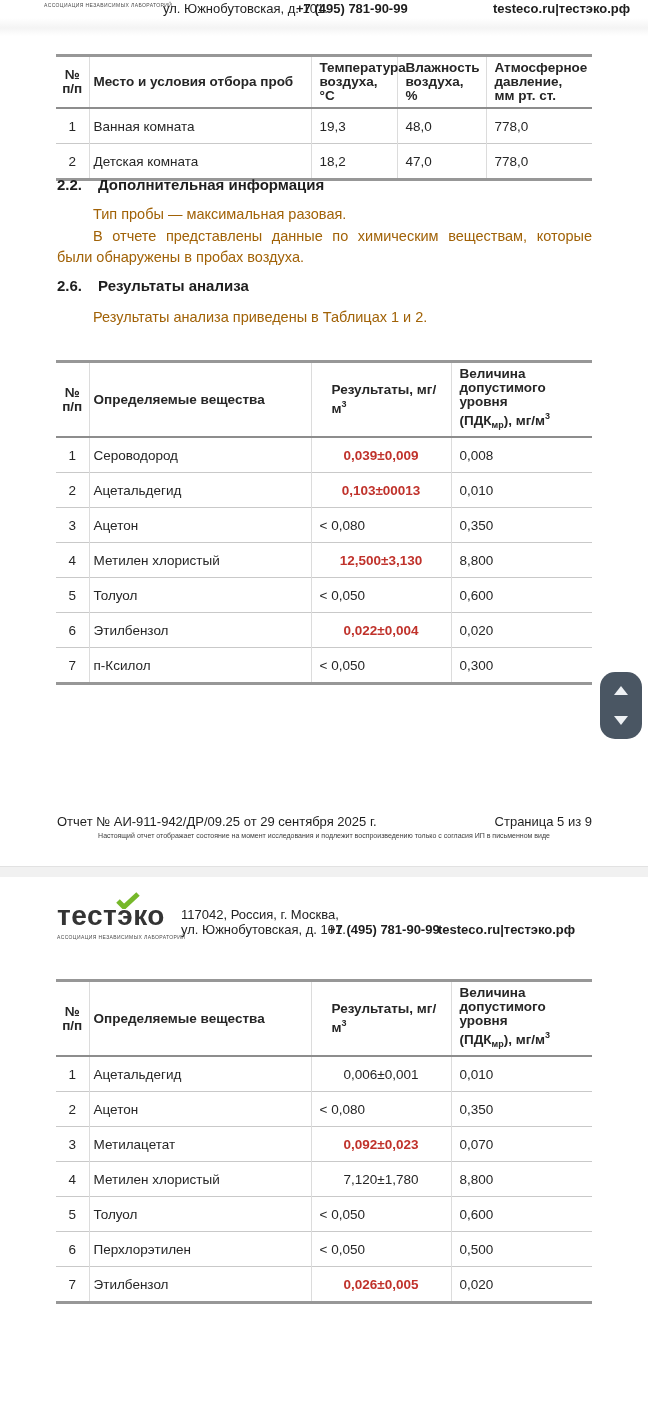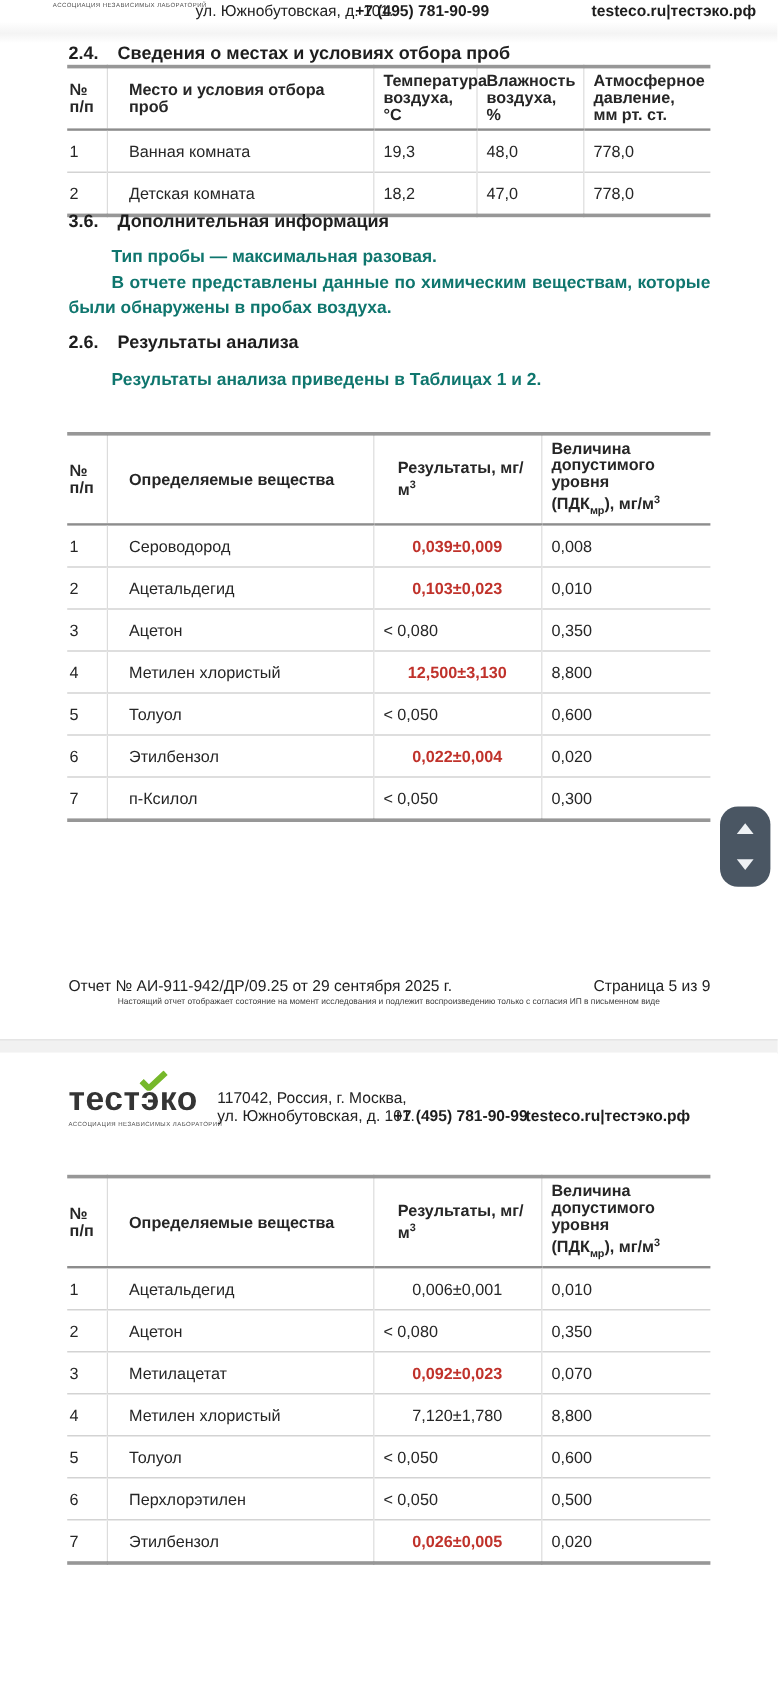--- a/index.html
+++ b/index.html
@@ -29,33 +29,33 @@
   .logo-caption { position:absolute; top:57px; left:57px; font-size:5px; letter-spacing:.4px;
     color:#4a4a4a; white-space:nowrap; }
   .p2-addr { position:absolute; top:30px; left:181px; font-size:13px; line-height:15px; color:#222; }
   .p2-phone { position:absolute; top:45px; left:328px; font-size:13px; font-weight:bold; color:#1d1d1d; }
   .p2-web { position:absolute; top:45px; left:438px; font-size:13px; font-weight:bold; color:#1d1d1d; }
 
   
   .sec-h { position:absolute; left:57px; font-size:15px; font-weight:bold; color:#1e1e1e; }
   .sec-num { display:inline-block; width:41px; }
   .para { position:absolute; left:57px; width:535px; font-size:14.5px; line-height:21.5px;
-    text-align:justify; color:#0f766e;font-weight:bold; }
+    text-align:justify; color:#a16207; }
   .para p { margin:0; text-indent:36px; }
   .tbl-title { position:absolute; left:57px; font-size:15px; font-weight:bold; color:#1e1e1e; }
 
   
   table.rt { position:absolute; left:56px; width:536px; border-collapse:collapse; table-layout:fixed;
     border-top:3px solid #979797; border-bottom:3px solid #979797; font-size:13.5px; color:#262626; }
   .rt th { font-weight:bold; text-align:left; vertical-align:middle; padding:4px 8px;
     line-height:14px; border-bottom:2px solid #8d8d8d; }
   .rt td { height:30px; padding:2px 8px; vertical-align:middle; border-top:1px solid #c9c9c9; }
   .rt th + th, .rt td + td { border-left:1px solid #dcdcdc; }
-  .rt .c-num { text-align:left; padding-left:2px; padding-right:2px; }
-  .rt .c-name { padding-left:18px; }
+  .rt .c-num { text-align:center; padding-left:2px; padding-right:2px; }
+  .rt .c-name { padding-left:4px; }
   .rt th.c-res { padding-left:20px; }
   .rt td.c-res { padding-left:8px; }
   .rt .c-lim { }
   .rt sub { font-size:9px; }
   .rt sup { font-size:9px; }
   .exceeded { color:var(--exceed-red,#c0322b); font-weight:bold; }
   .centered { text-align:center;margin-top:32px; }
 
   
   .foot-left { position:absolute; top:814px; left:57px; font-size:13px; color:#1f1f1f; }
@@ -111,23 +111,20 @@
 <body>
 
 <div class="page page1">
   <div class="topshadow"></div>
 
   <div class="p1-caption">АССОЦИАЦИЯ НЕЗАВИСИМЫХ ЛАБОРАТОРИЙ</div>
   <div class="p1-addr">ул. Южнобутовская, д. 101.</div>
   <div class="p1-phone">+7 (495) 781-90-99</div>
   <div class="p1-web">testeco.ru|тестэко.рф</div>
 
-  <div class="sec-h" style="top:36px;">
-    <span class="sec-num">2.4.</span><span>Сведения о местах и условиях отбора проб</span>
-  </div>
 
   <table class="rt" style="top:54px;">
     <colgroup>
         <col class="s-num">
         <col class="s-place">
         <col class="s-temp">
         <col class="s-hum">
         <col class="s-pres">
       </colgroup>
     <thead>
@@ -151,21 +148,21 @@
           <td class="c-num">2</td>
           <td class="c-name">Детская комната</td>
           <td>18,2</td>
           <td>47,0</td>
           <td>778,0</td>
         </tr>
     </tbody>
   </table>
 
   <div class="sec-h" style="top:176px;">
-    <span class="sec-num">3.6.</span><span>Дополнительная информация</span>
+    <span class="sec-num">2.2.</span><span>Дополнительная информация</span>
   </div>
   <div class="para" style="top:204px;">
     <p>Тип пробы — максимальная разовая.</p>
     <p>В отчете представлены данные по химическим веществам, которые были обнаружены в пробах воздуха.</p>
   </div>
 
   <div class="sec-h" style="top:277px;">
     <span class="sec-num">2.6.</span><span>Результаты анализа</span>
   </div>
   <div class="para" style="top:307px;">
@@ -194,21 +191,21 @@
     <tbody>
       <tr>
           <td class="c-num">1</td>
           <td class="c-name">Сероводород</td>
           <td class="c-res result-val exceeded centered">0,039±0,009</td>
           <td class="c-lim">0,008</td>
         </tr>
         <tr>
           <td class="c-num">2</td>
           <td class="c-name">Ацетальдегид</td>
-          <td class="c-res result-val exceeded centered">0,103±0,023</td>
+          <td class="c-res result-val exceeded centered">0,103±00013</td>
           <td class="c-lim">0,010</td>
         </tr>
         <tr>
           <td class="c-num">3</td>
           <td class="c-name">Ацетон</td>
           <td class="c-res result-val">&lt; 0,080</td>
           <td class="c-lim">0,350</td>
         </tr>
         <tr>
           <td class="c-num">4</td>

